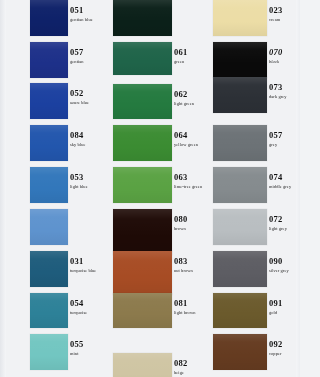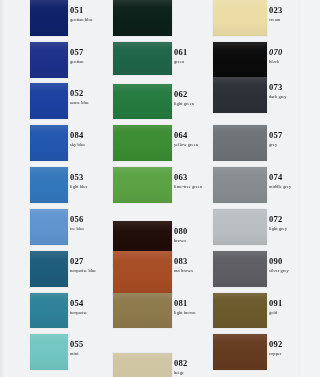--- a/index.html
+++ b/index.html
@@ -142,29 +142,25 @@
       </div>
       <div class="cell" style="top: 167.2px; height: 35.8px;">
         <div class="swatch" style="background: rgb(50, 119, 187);"></div>
         <div class="label">
           <div class="code">053</div>
           <div class="name">light blue</div>
         </div>
       </div>
       <div class="cell" style="top: 209px; height: 35.8px;">
         <div class="swatch" style="background: rgb(94, 147, 206);"></div>
-        <div class="label">
-          <div class="code">056</div>
-          <div class="name">ice blue</div>
-        </div>
       </div>
       <div class="cell" style="top: 250.8px; height: 35.8px;">
         <div class="swatch" style="background: rgb(30, 92, 124);"></div>
         <div class="label">
-          <div class="code">027</div>
+          <div class="code">031</div>
           <div class="name">turquoise blue</div>
         </div>
       </div>
       <div class="cell" style="top: 292.6px; height: 35.8px;">
         <div class="swatch" style="background: rgb(45, 129, 152);"></div>
         <div class="label">
           <div class="code">054</div>
           <div class="name">turquoise</div>
         </div>
       </div>
@@ -201,21 +197,21 @@
           <div class="name">yellow green</div>
         </div>
       </div>
       <div class="cell" style="top: 167.2px; height: 35.8px;">
         <div class="swatch" style="background: rgb(90, 162, 67);"></div>
         <div class="label">
           <div class="code">063</div>
           <div class="name">lime-tree green</div>
         </div>
       </div>
-      <div class="cell" style="top: 221px; height: 46px;">
+      <div class="cell" style="top: 209px; height: 46px;">
         <div class="swatch" style="background: rgb(30, 10, 6);"></div>
         <div class="label">
           <div class="code">080</div>
           <div class="name">brown</div>
         </div>
       </div>
       <div class="cell" style="top: 250.8px; height: 44px;">
         <div class="swatch" style="background: rgb(167, 76, 36);"></div>
         <div class="label">
           <div class="code">083</div>

